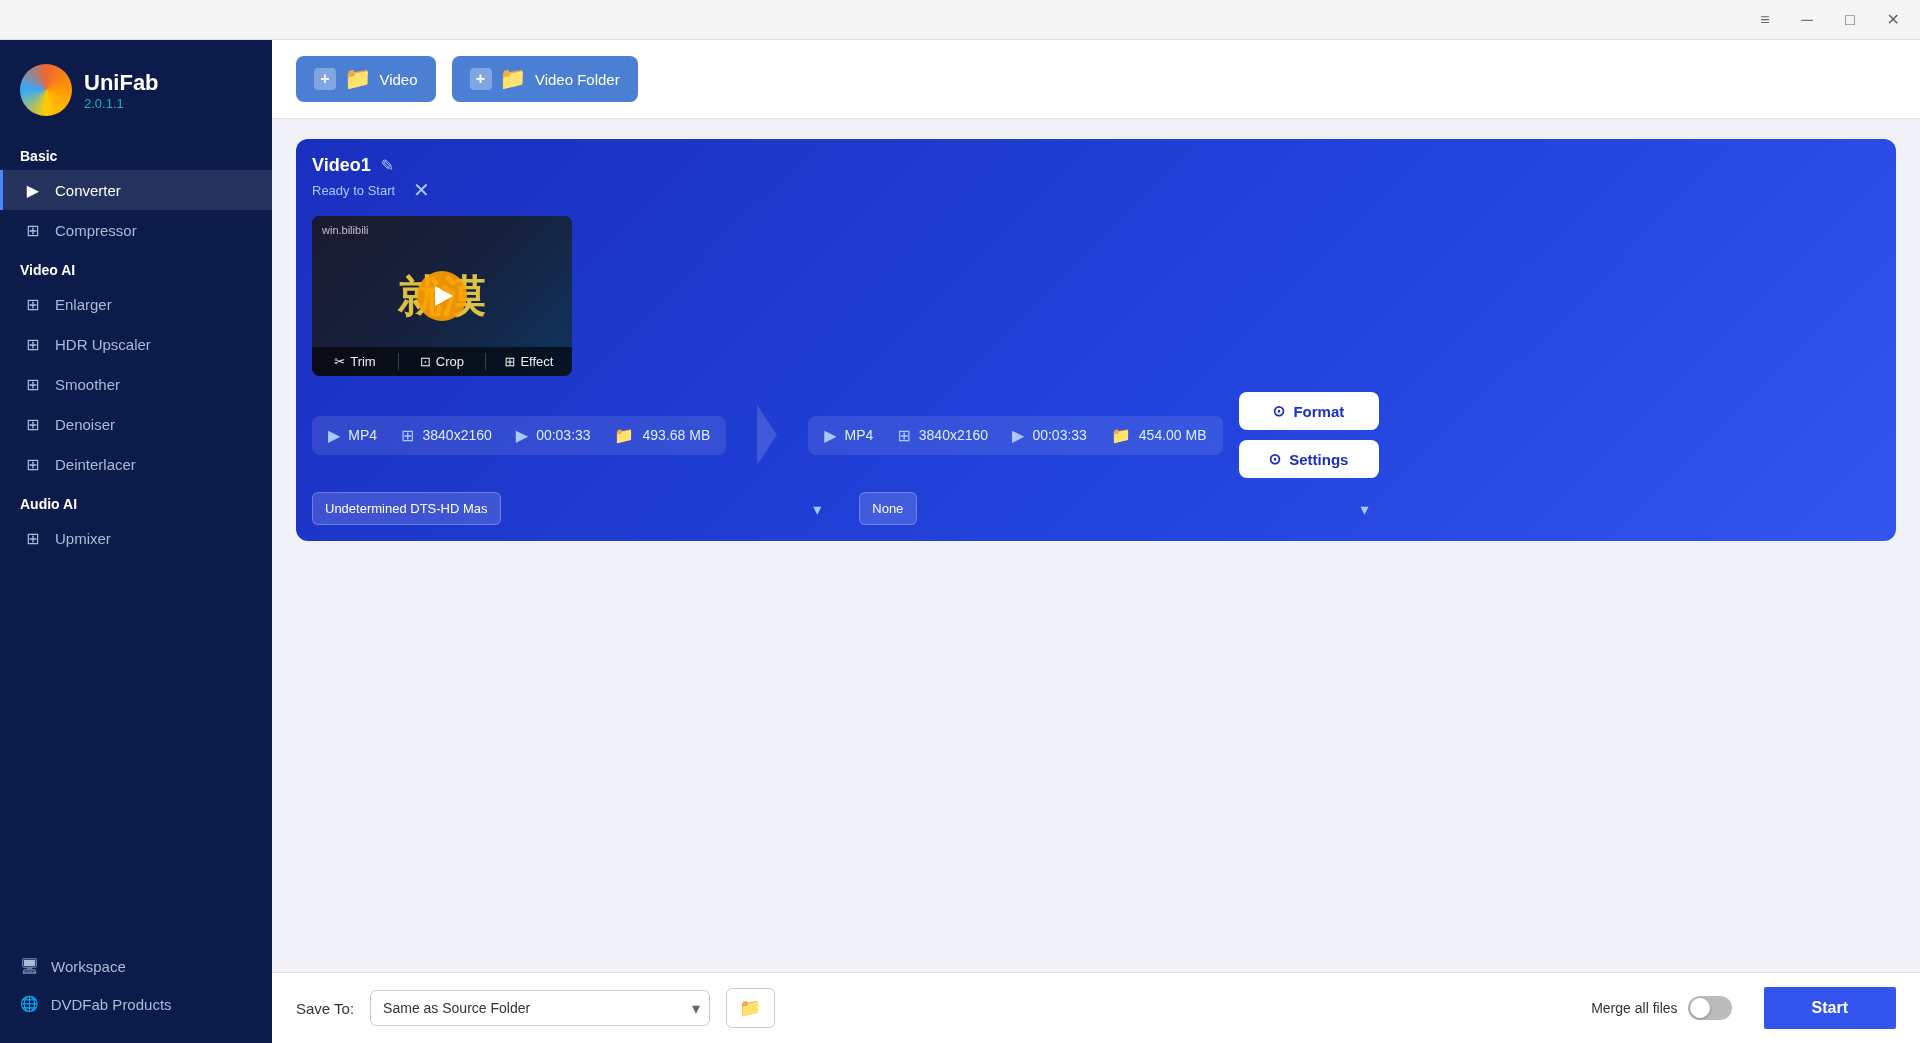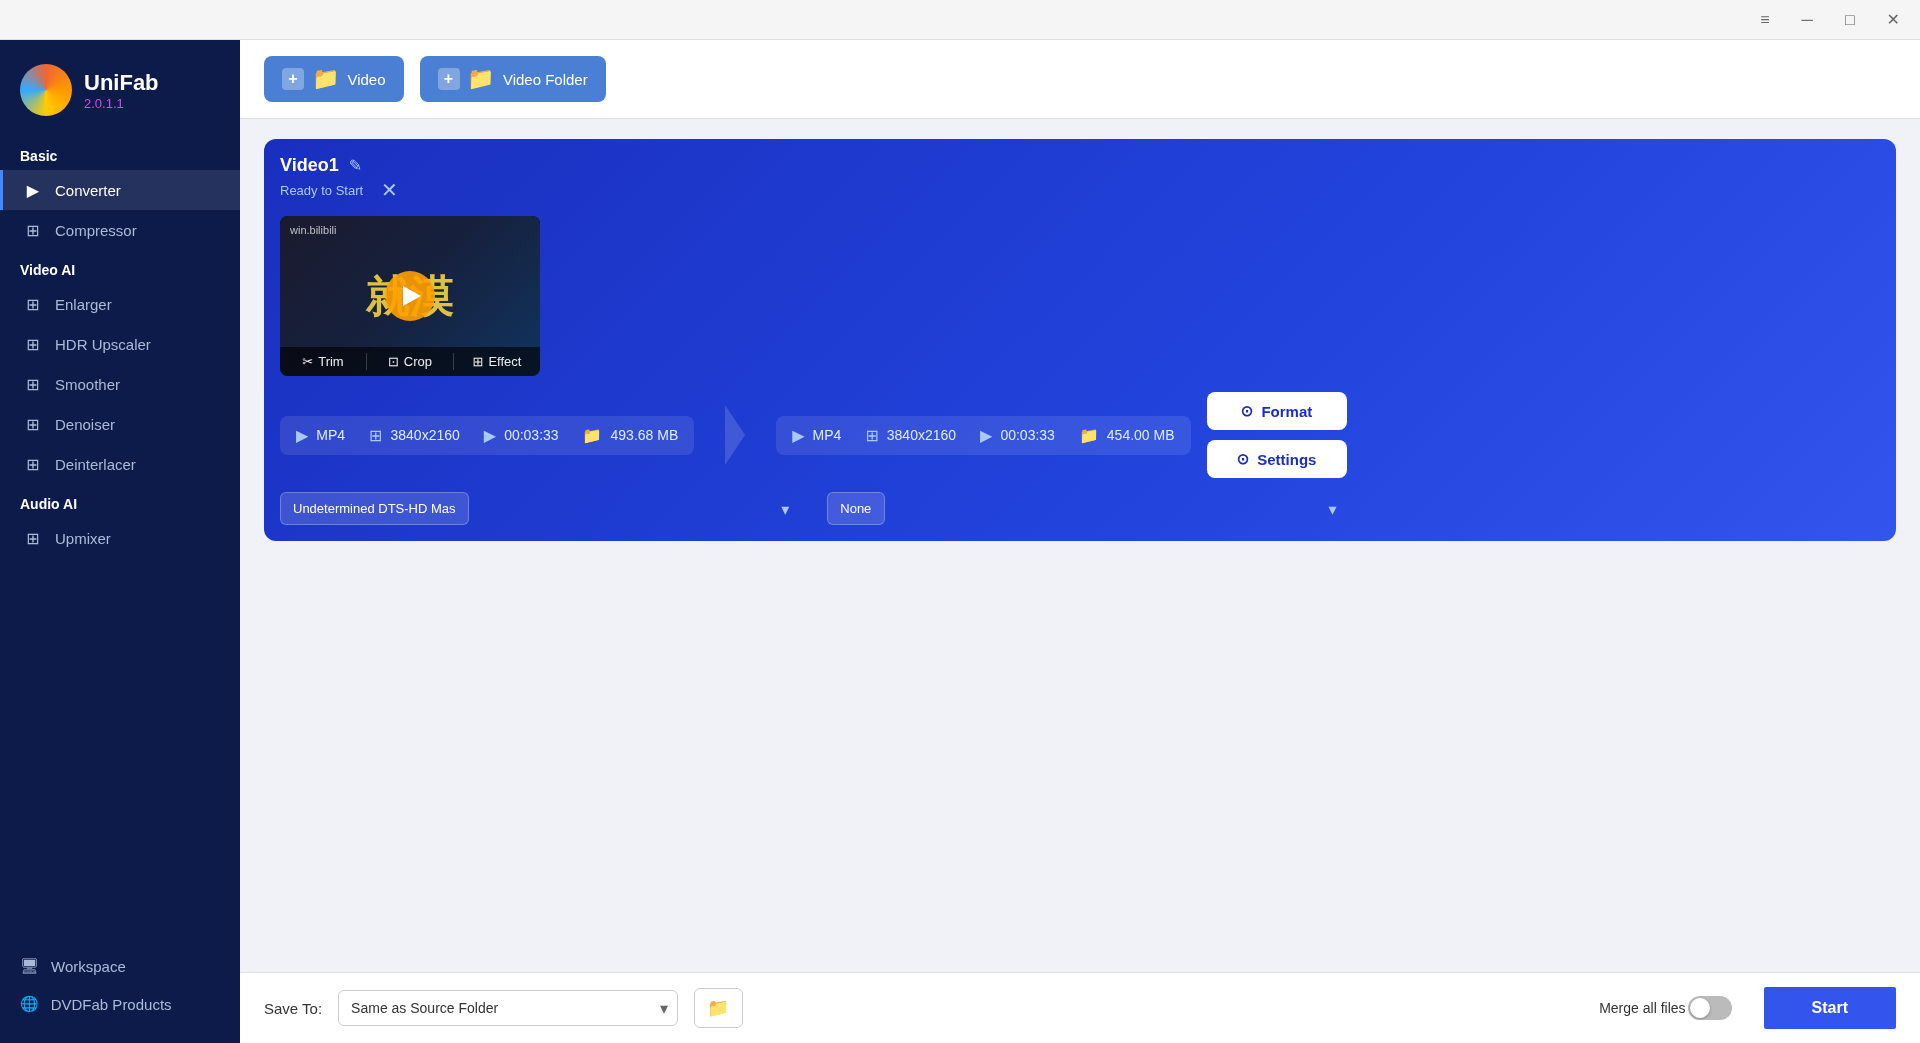--- a/index.html
+++ b/index.html
@@ -37,21 +37,21 @@
 
     
     .app-body {
       display: flex;
       flex: 1;
       overflow: hidden;
     }
 
     
     .sidebar {
-      width: 240px;
+      width: 272px;
       background: #0d1b4b;
       color: #fff;
       display: flex;
       flex-direction: column;
       flex-shrink: 0;
       padding-bottom: 20px;
     }
 
     .sidebar-logo {
       display: flex;
@@ -70,21 +70,21 @@
       display: flex;
       flex-direction: column;
     }
     .logo-name {
       font-size: 22px;
       font-weight: 700;
       color: #fff;
     }
     .logo-version {
       font-size: 13px;
-      color: #d946ef;
+      color: #14b8a6;
     }
 
     .sidebar-section-label {
       font-size: 14px;
       font-weight: 700;
       color: #fff;
       padding: 12px 20px 6px;
     }
 
     .sidebar-item {
@@ -479,21 +479,21 @@
       border-radius: 6px;
       padding: 8px 12px;
       cursor: pointer;
       color: #555;
       font-size: 18px;
     }
 
     .merge-section {
       display: flex;
       align-items: center;
-      gap: 2px;
+      gap: 10px;
       margin-left: auto;
     }
     .merge-label {
       font-size: 14px;
       color: #333;
     }
     .toggle-switch {
       width: 44px;
       height: 24px;
       background: #ccc;

